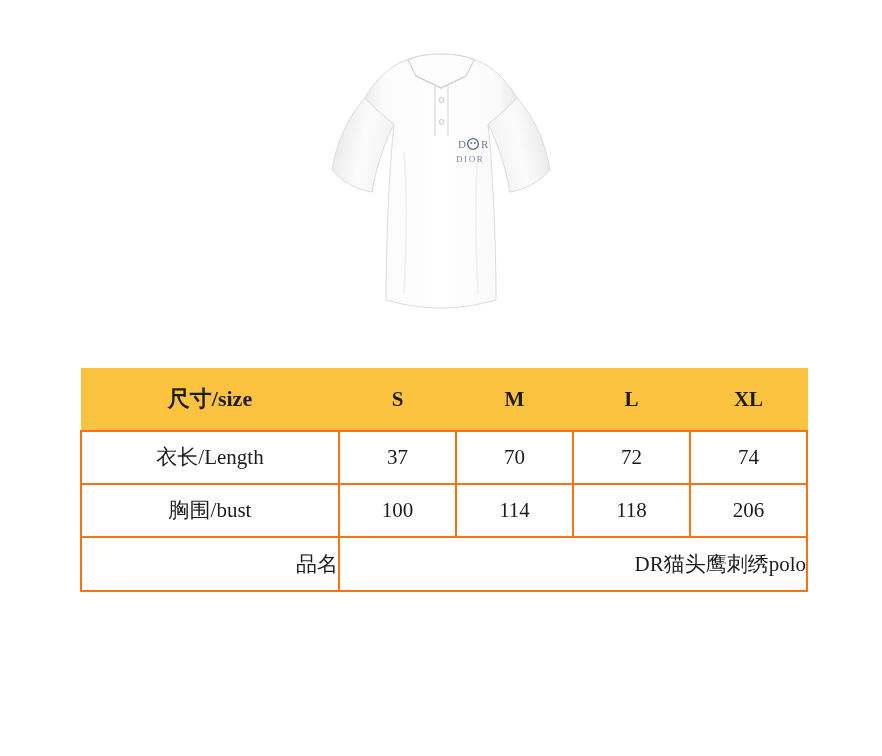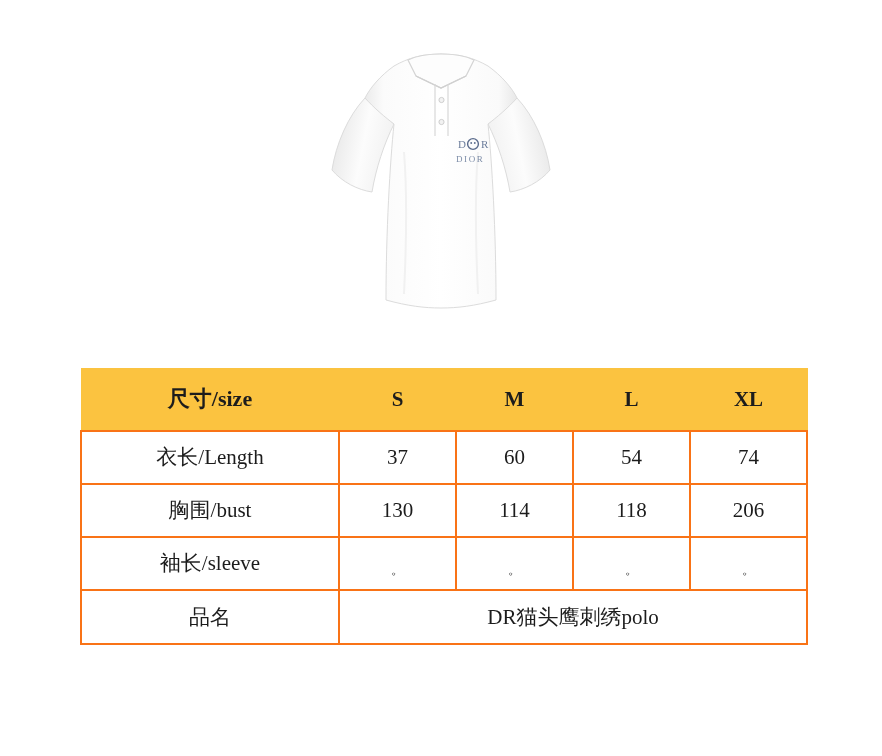--- a/index.html
+++ b/index.html
@@ -90,21 +90,21 @@
     font-size: 13px;
     line-height: 1;
     transform: translateY(4px);
   }
 
   td.product-name {
     font-size: 21px;
     margin-top: 48px;
   }
 
-  tr.last-row td { height: 54px; }
+  tr.last-row td { height: 54px; text-align: right; }
 </style>
 </head>
 <body>
 
 <div class="photo-area">
   <div class="shirt-wrap">
     <svg width="290" height="290" viewBox="0 0 290 290" xmlns="http://www.w3.org/2000/svg">
       <defs>
         <linearGradient id="bodyShade" x1="0" y1="0" x2="1" y2="0">
           <stop offset="0" stop-color="#ebebeb"></stop>
@@ -166,49 +166,34 @@
         <td class="row-label head-label">尺寸/size</td>
         <td class="val">S</td>
         <td class="val">M</td>
         <td class="val">L</td>
         <td class="val">XL</td>
       </tr>
 
       <tr>
         <td class="row-label">衣长/Length</td>
         <td class="val">37</td>
-        <td class="val">60</td>
-        <td class="val">54</td>
+        <td class="val">70</td>
+        <td class="val">72</td>
         <td class="val">74</td>
       </tr>
 
       <tr>
         <td class="row-label">胸围/bust</td>
-        <td class="val accent-underline">130</td>
+        <td class="val accent-underline">100</td>
         <td class="val">114</td>
         <td class="val">118</td>
         <td class="val">206</td>
       </tr>
 
 
-      <tr>
-        <td class="row-label">袖长/sleeve</td>
-        <td class="val degree">
-          <span>。</span>
-        </td>
-        <td class="val degree">
-          <span>。</span>
-        </td>
-        <td class="val degree">
-          <span>。</span>
-        </td>
-        <td class="val degree">
-          <span>。</span>
-        </td>
-      </tr>
 
       <tr class="last-row">
         <td class="row-label">品名</td>
         <td class="product-name" colspan="4">DR猫头鹰刺绣polo</td>
       </tr>
     </tbody>
   </table>
 </div>
 
 </body></html>

